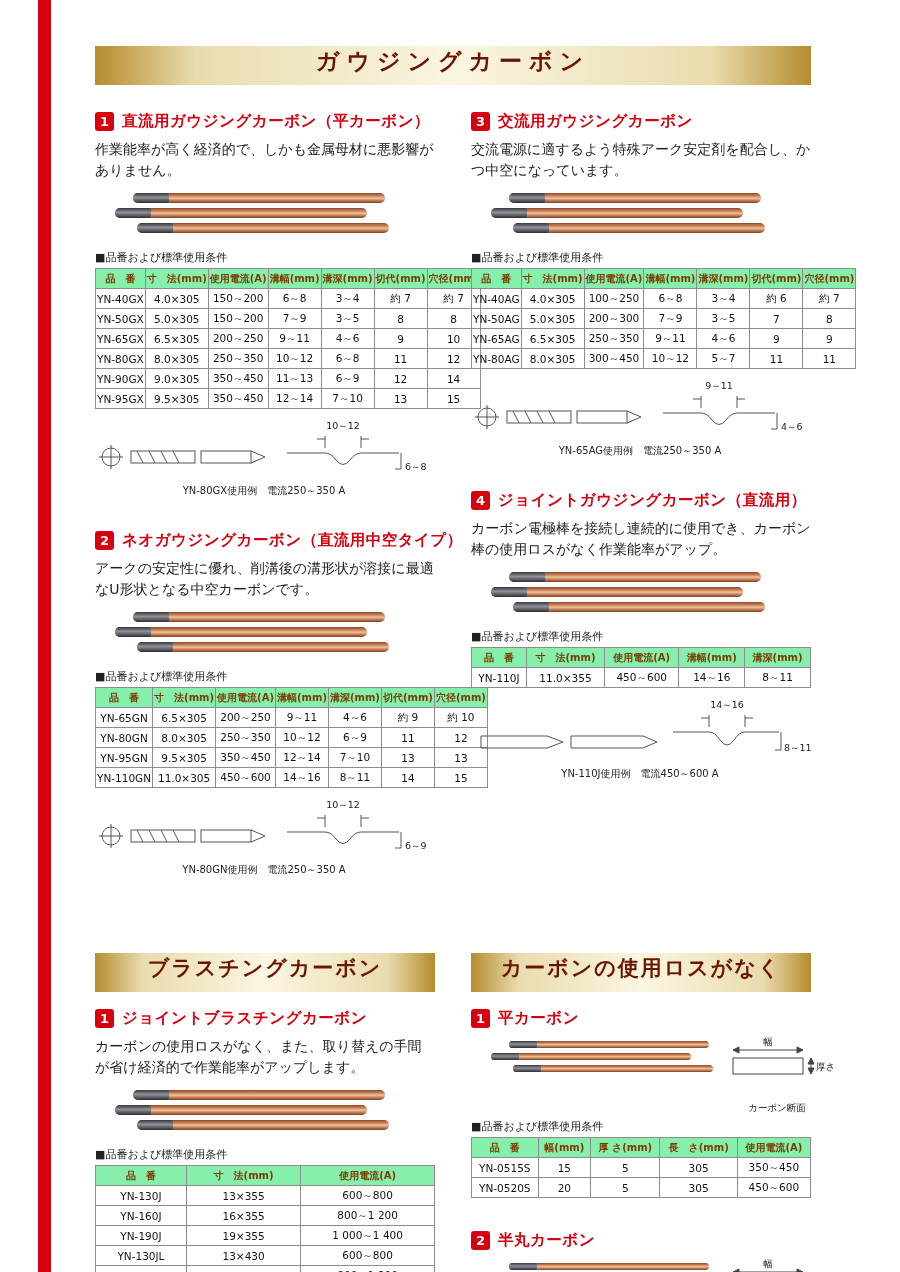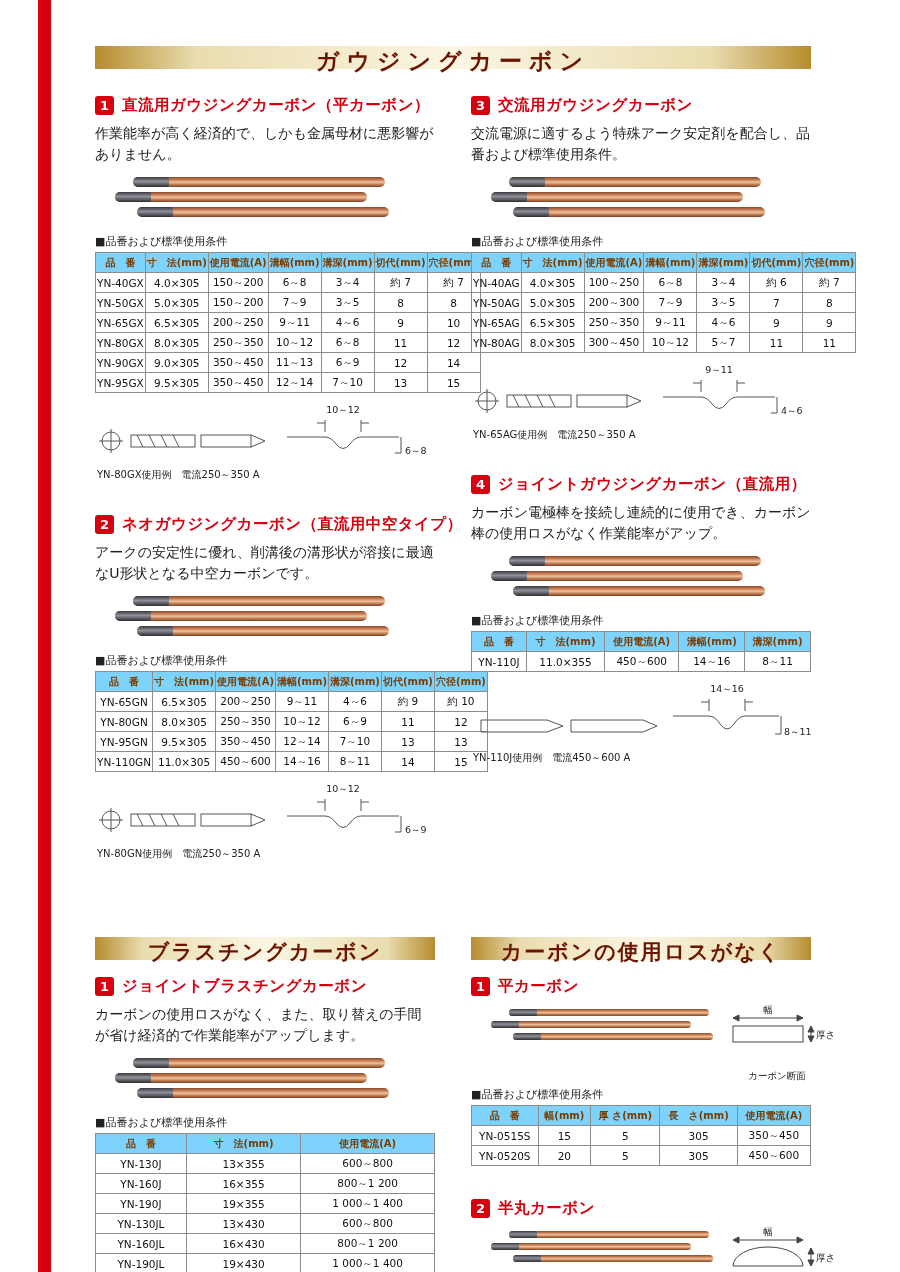--- a/index.html
+++ b/index.html
@@ -3,21 +3,21 @@
 <meta charset="utf-8">
 <style>
   * { margin:0; padding:0; box-sizing:border-box; }
   html,body { background:#ffffff; }
   body { font-family:"DejaVu Sans","Liberation Sans",sans-serif; color:#222; }
   .page { position:relative; width:900px; height:1272px; background:#fff; overflow:hidden; }
   .red-strip { position:absolute; left:38px; top:0; width:13px; height:1272px; background:#d7000f; }
   .content { position:absolute; left:95px; top:46px; width:716px; }
 
   .banner {
-    height:23px; line-height:31px; text-align:center; font-weight:bold; color:#6b1500;
+    height:39px; line-height:31px; text-align:center; font-weight:bold; color:#6b1500;
     background:linear-gradient(90deg,#b68c2e 0%,#e9dcae 14%,#fbf6e3 50%,#e9dcae 86%,#b68c2e 100%);
     font-size:23px; letter-spacing:7px;
   }
   .banner-main { margin-bottom:26px; }
   .banner-sub { font-size:21px; letter-spacing:2px; margin-bottom:16px; }
 
   .cols { display:flex; gap:36px; align-items:flex-start; }
   .col { width:340px; flex:0 0 340px; }
   .cols.bottom { margin-top:44px; }
 
@@ -43,29 +43,29 @@
   }
   .rod.off1 { margin-left:24px; }
   .rod.off2 { margin-left:6px; }
   .rod.off3 { margin-left:28px; }
   .rods.thin .rod { height:7px; width:200px; }
   .rods.thin .rod .tip { width:28px; }
 
   .tbl-caption { font-size:11px; font-weight:normal; margin:3px 0 3px; }
   table.spec { border-collapse:collapse; width:100%; font-size:10.5px; table-layout:auto; }
   table.spec th {
-    background:#7dd3fc; color:#7b3c00; font-weight:bold;
+    background:#86efac; color:#7b3c00; font-weight:bold;
     border:1px solid #8c8c8c; padding:2.5px 1px; font-size:10px; white-space:nowrap;
   }
   table.spec td {
     border:1px solid #8c8c8c; text-align:center; padding:2.5px 1px; color:#111; white-space:nowrap;
   }
 
   .diagram { margin-top:8px; padding-left:2px; }
-  .diag-caption { font-size:10px; text-align:left; margin-top:1px; padding-right:4px; }
+  .diag-caption { font-size:10px; text-align:center; margin-top:1px; padding-right:4px; }
   .dim { font-size:9.5px; fill:#222; font-family:"DejaVu Sans","Liberation Sans",sans-serif; }
 
   .bead-visual { display:flex; justify-content:space-between; align-items:flex-start; margin-bottom:4px; }
   .cs-block { width:130px; text-align:center; }
   .cs-caption { font-size:9.5px; margin-top:8px; }
 </style>
 </head>
 <body>
 
 <div class="page">
@@ -304,21 +304,21 @@
 
       </div>
 
       <div class="col">
 
         <section class="sec">
           <div class="sec-head">
             <span class="num-badge">3</span>
             <h2 class="sec-title">交流用ガウジングカーボン</h2>
           </div>
-          <p class="sec-desc">交流電源に適するよう特殊アーク安定剤を配合し、品番および標準使用条件。</p>
+          <p class="sec-desc">交流電源に適するよう特殊アーク安定剤を配合し、かつ中空になっています。</p>
           <div class="rods">
             <div class="rod off1">
                 <span class="tip"></span>
               </div>
             <div class="rod off2">
                 <span class="tip"></span>
               </div>
             <div class="rod off3">
                 <span class="tip"></span>
               </div>

